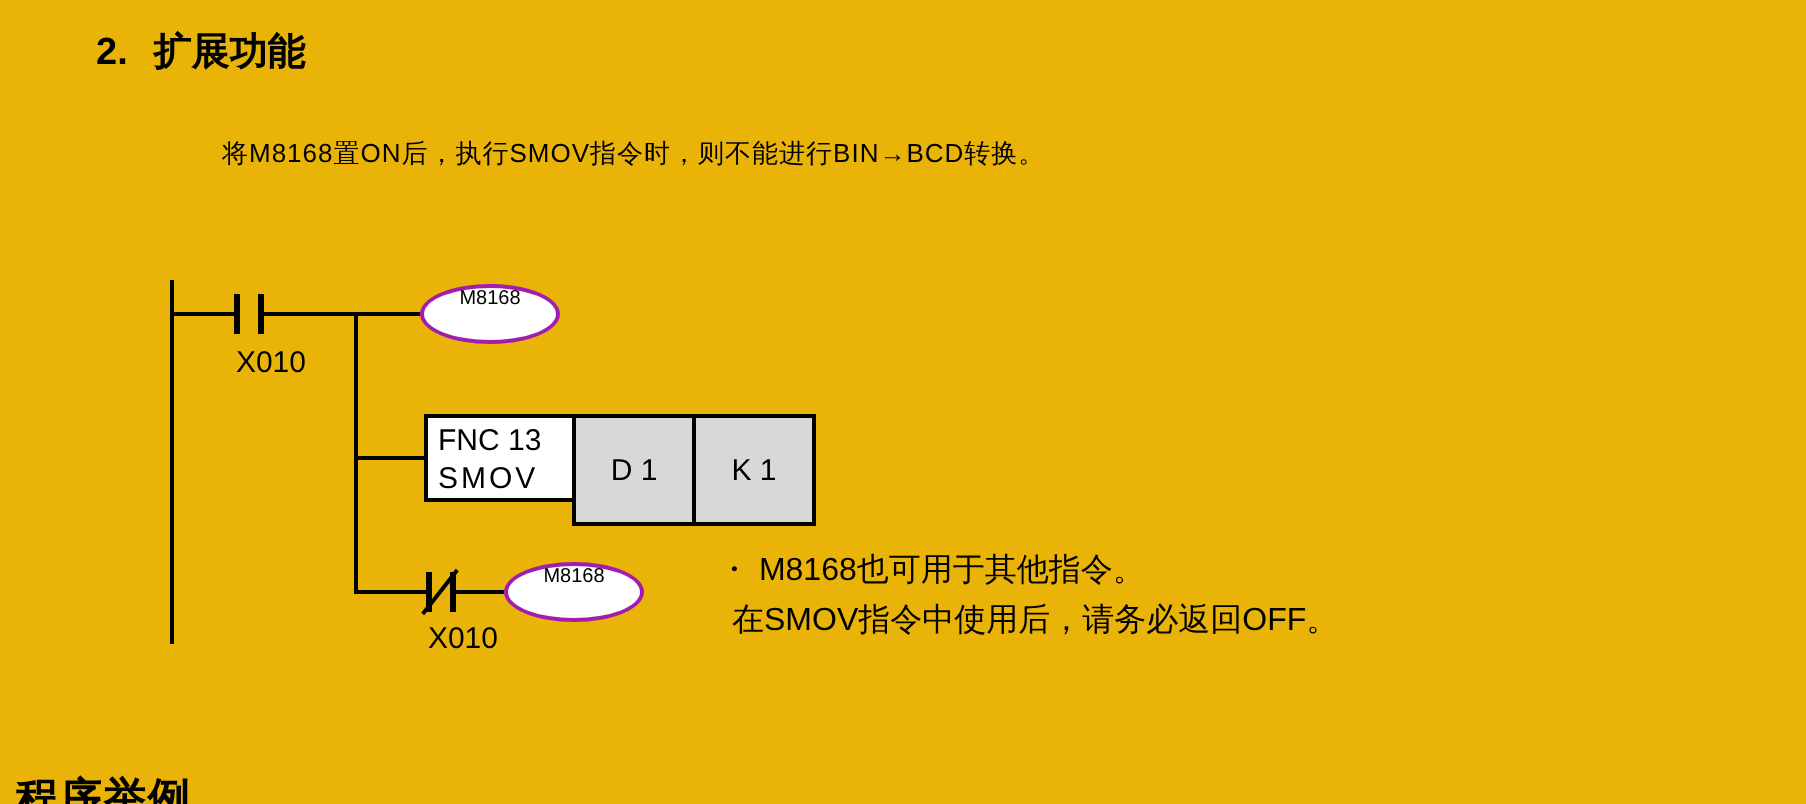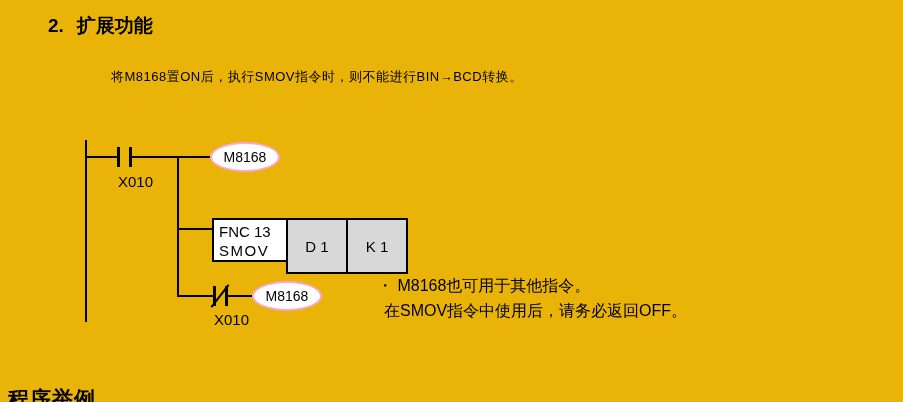--- a/index.html
+++ b/index.html
@@ -8,36 +8,36 @@
     position:relative; width:903px; height:402px; background:#eab308;
     overflow:hidden; color:#000;
     font-family:"Liberation Sans","DejaVu Sans",sans-serif;
   }
   .heading { position:absolute; left:48px; top:13px; font-size:19px; font-weight:bold; }
   .heading .num { margin-right:13px; }
   .body-text { position:absolute; left:85px; top:62px; font-size:13px; line-height:29px; letter-spacing:0.5px;margin-left:26px; }
   .hline, .vline, .cbar, .slash { position:absolute; background:#000; }
   .label { position:absolute; font-size:15px; text-align:right; }
   .coil {
-    position:absolute; width:70px; height:30px; border:2px solid #f9a8d4; border-radius:50%;
-    background:#fff; display:flex; align-items:center; justify-content:center; font-size:14px;
+    position:absolute; width:70px; height:30px; border:2px solid #a21caf; border-radius:50%;
+    background:#fff; display:flex; align-items:flex-start; justify-content:center; font-size:10px;
   }
-  .instr-row { position:absolute; left:212px; top:218px; display:flex;justify-content:flex-end; }
+  .instr-row { position:absolute; left:212px; top:207px; display:flex;justify-content:flex-end; }
   .fnc-box {
     width:76px; height:44px; border:2px solid #000; background:#fff;
     font-size:15px; line-height:19px; padding:2px 0 0 5px;
   }
   .fnc-box .l2 { letter-spacing:1.5px; }
   .op-cell {
     width:62px; height:56px; border:2px solid #000; margin-left:-2px; background:#d8d8d8;
     display:flex; align-items:center; justify-content:center; font-size:15px;
   }
   .cbar { width:3px; height:20px; }
   .slash { width:2px; height:28px; transform:rotate(38deg); }
-  .note { position:absolute; left:377px; top:273px; font-size:16px; line-height:25px; }
+  .note { position:absolute; left:359px; top:273px; font-size:16px; line-height:25px; }
   .note .line2 { margin-left:7px; }
   .bottom-heading { position:absolute; left:8px; top:385px; font-size:21px; font-weight:bold; letter-spacing:1px; }
 </style>
 </head>
 <body>
 
 <div class="page">
 
   <div class="heading">
     <span class="num">2.</span><span>扩展功能</span>

